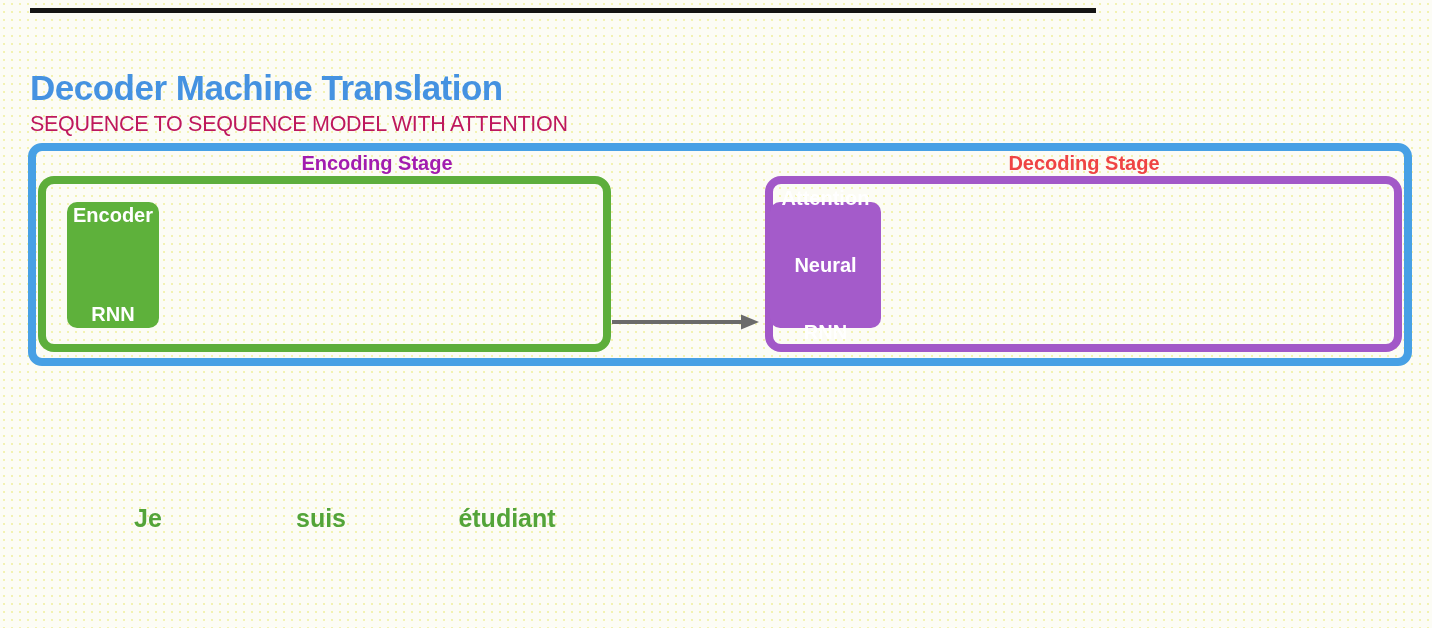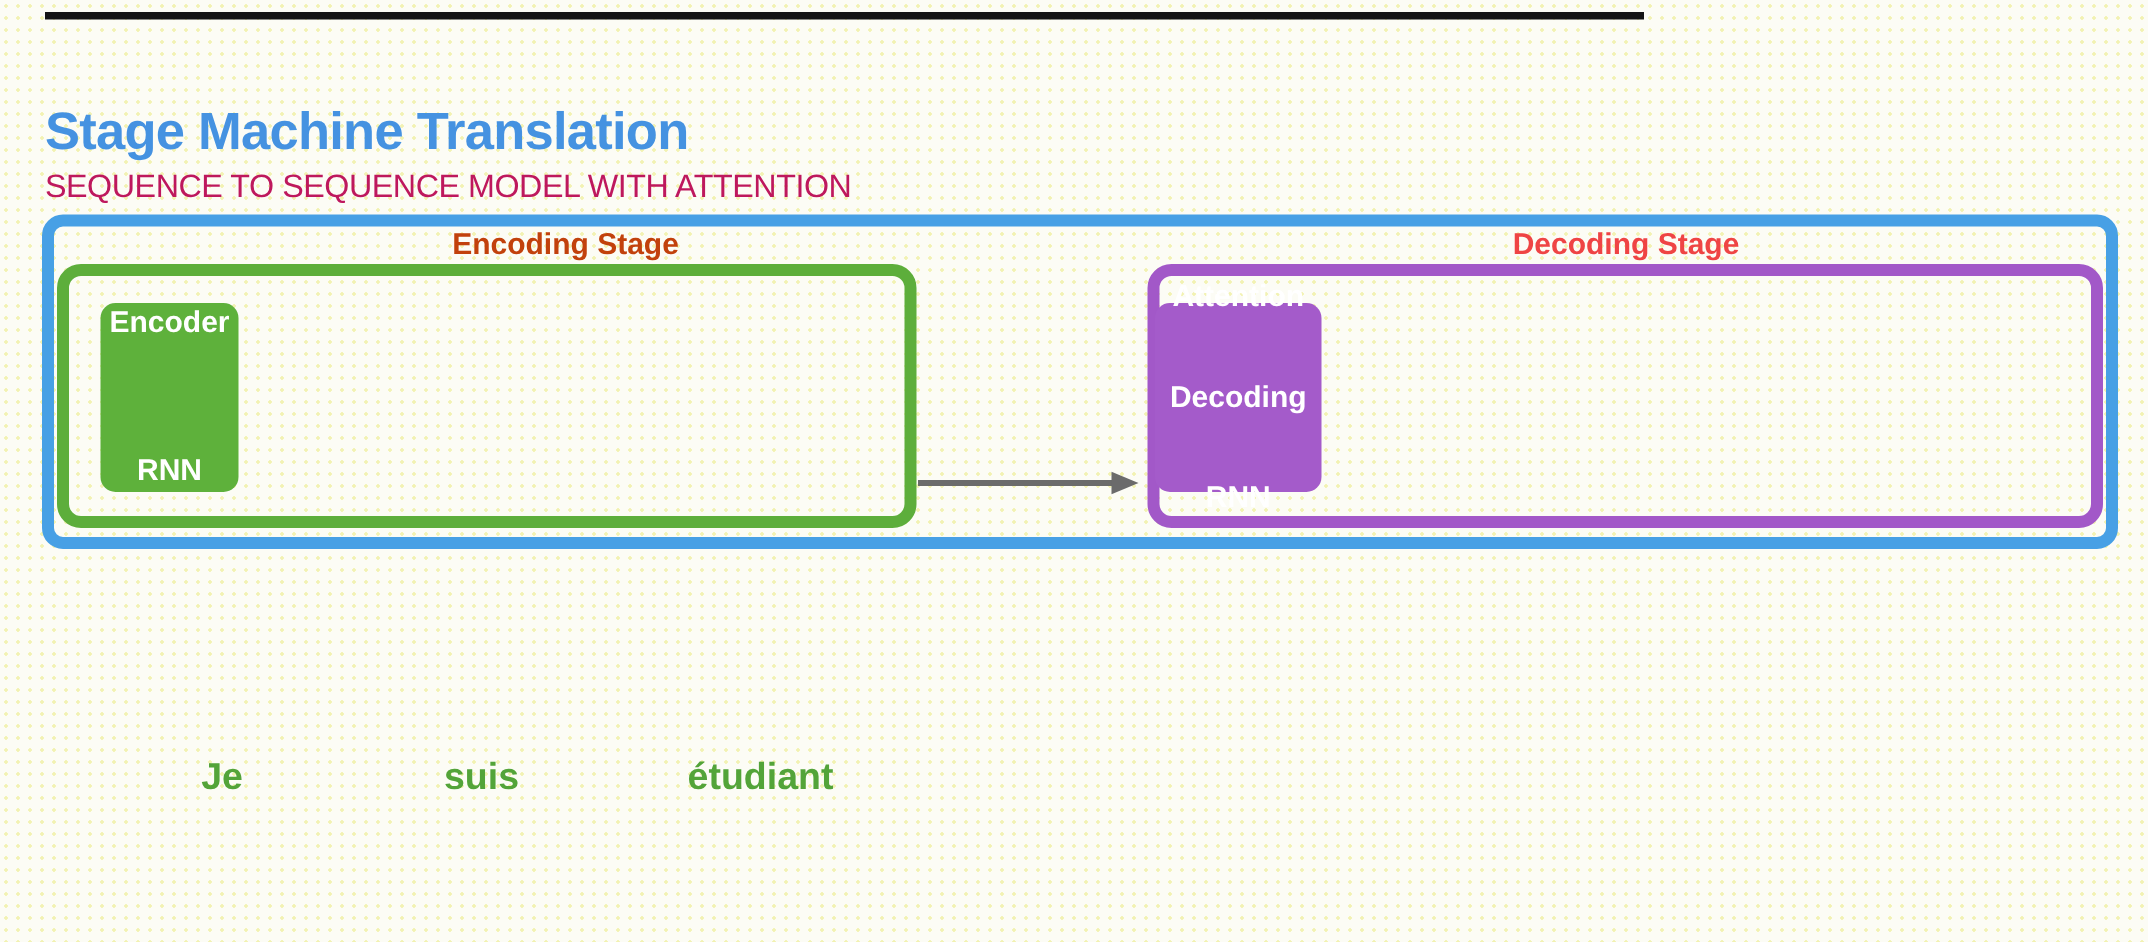--- a/index.html
+++ b/index.html
@@ -51,21 +51,21 @@
   }
 
   
   .stage-label {
     top: 152px;
     transform: translateX(-50%);
     font-size: 20px;
     font-weight: 700;
     white-space: nowrap;
   }
-  .stage-label.encoding { left: 377px; color: #c2410c; text-align: center; }
+  .stage-label.encoding { left: 377px; color: #a21caf; text-align: center; }
   .stage-label.decoding { left: 1084px; color: #ef4444; }
 
   
   .stage-box {
     top: 176px;
     height: 176px;
     box-sizing: border-box;
     border-radius: 16px;
   }
   .stage-box.encoding {
@@ -120,41 +120,41 @@
   }
   .word.w0 { left: 126px; margin-left: 22px; }
   .word.w1 { left: 321px; }
   .word.w2 { left: 507px; }
 </style>
 </head>
 <body>
 
 <div class="abs top-bar"></div>
 
-<div class="abs title">Stage Machine Translation</div>
+<div class="abs title">Decoder Machine Translation</div>
 <div class="abs subtitle">SEQUENCE TO SEQUENCE MODEL WITH ATTENTION</div>
 
 <div>
 
   <div class="abs blue-frame"></div>
 
   <div class="abs stage-label encoding">Encoding Stage</div>
   <div class="abs stage-label decoding">Decoding Stage</div>
 
   <div class="abs stage-box encoding"></div>
   <div class="abs stage-box decoding"></div>
 
   <div class="abs rnn-block encoder">
     <span>Encoder</span>
     <span>RNN</span>
   </div>
 
   <div class="abs rnn-block decoder">
     <span>Attention</span>
-    <span>Decoding</span>
+    <span>Neural</span>
     <span>RNN</span>
   </div>
 
   <svg class="abs flow-arrow" viewBox="0 0 150 20" xmlns="http://www.w3.org/2000/svg">
     <line x1="2" y1="10" x2="133" y2="10" stroke="#6b6b6b" stroke-width="4"></line>
     <polygon points="131,2.5 149,10 131,17.5" fill="#6b6b6b"></polygon>
   </svg>
 
 </div>
 

